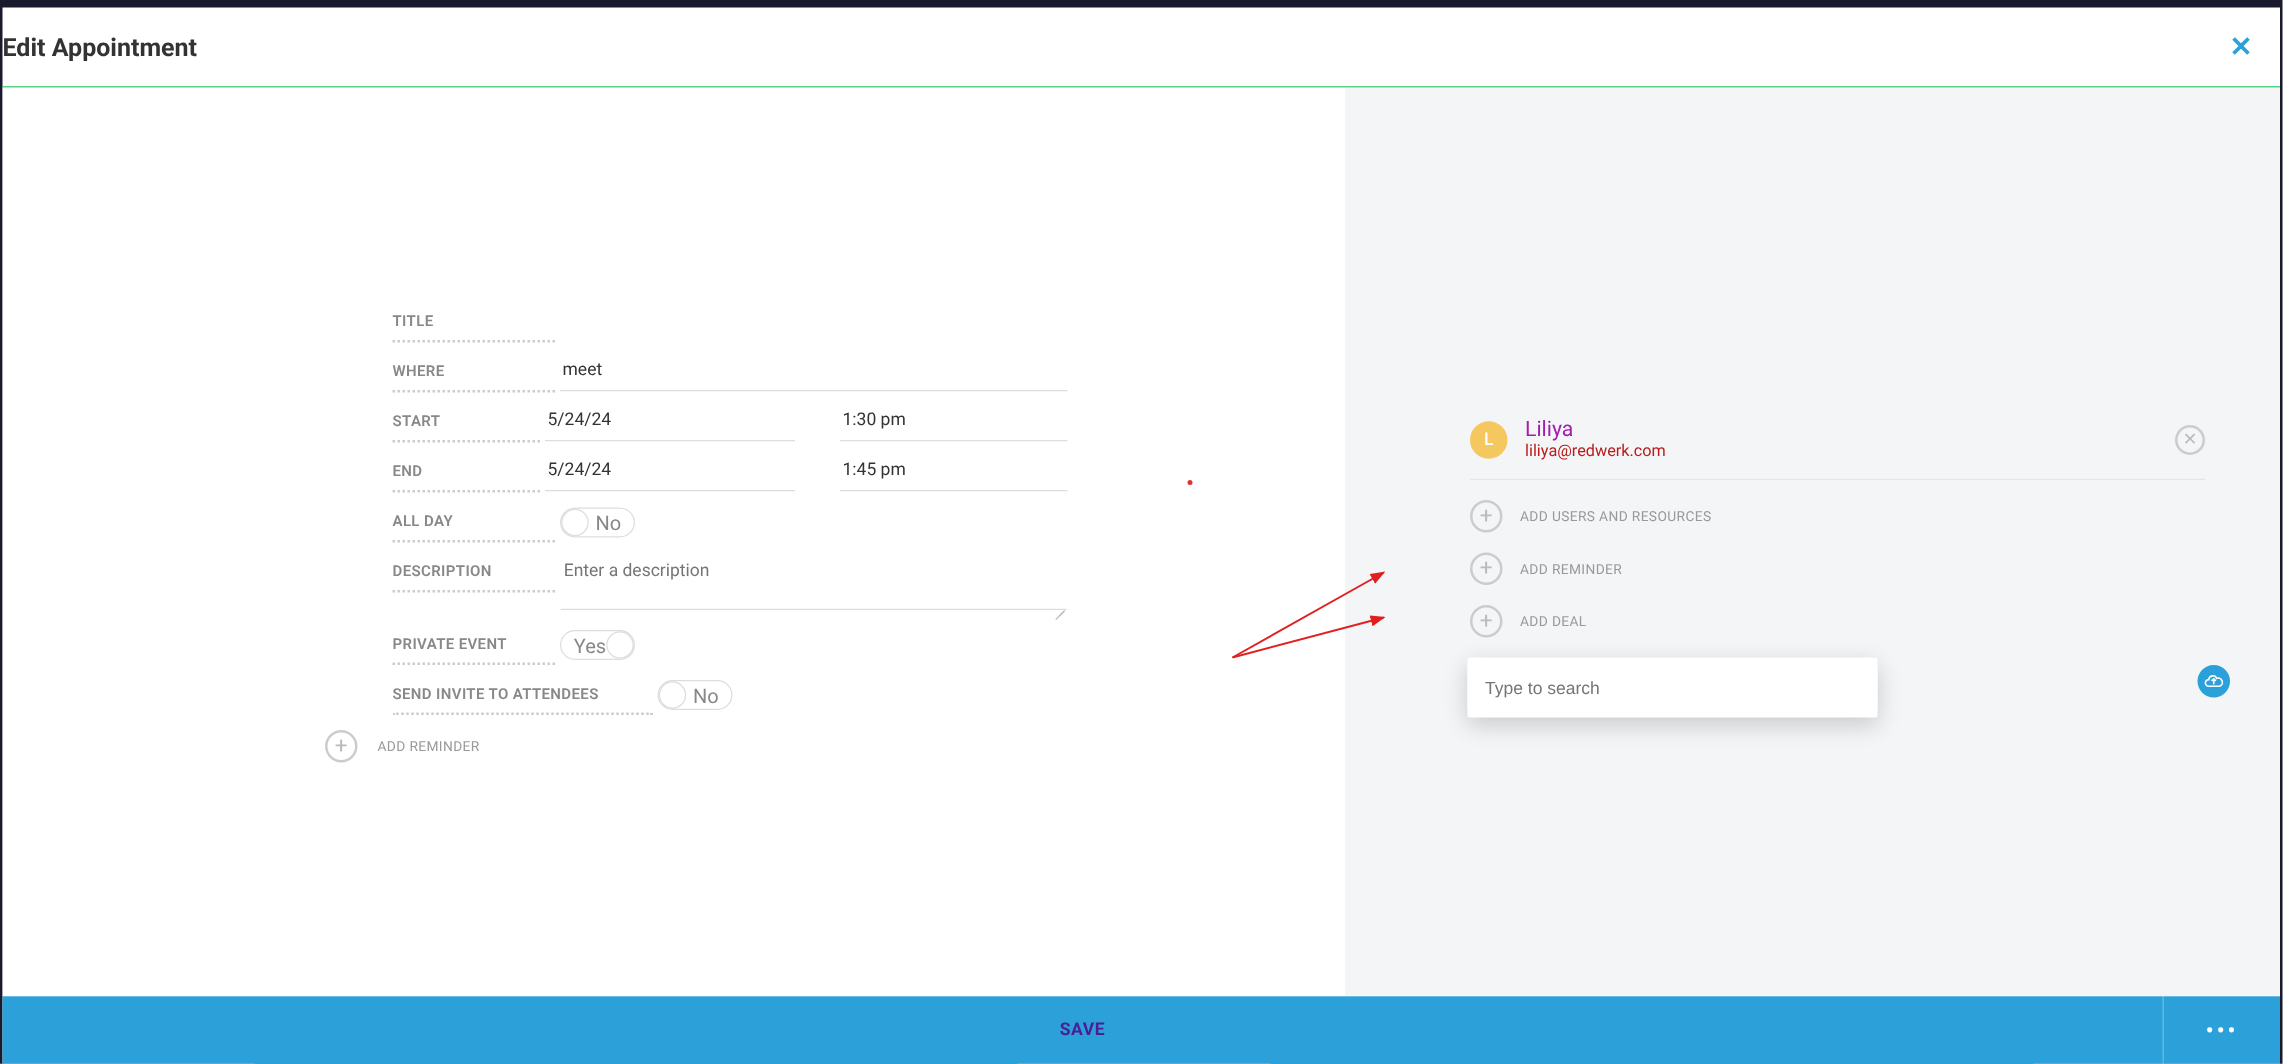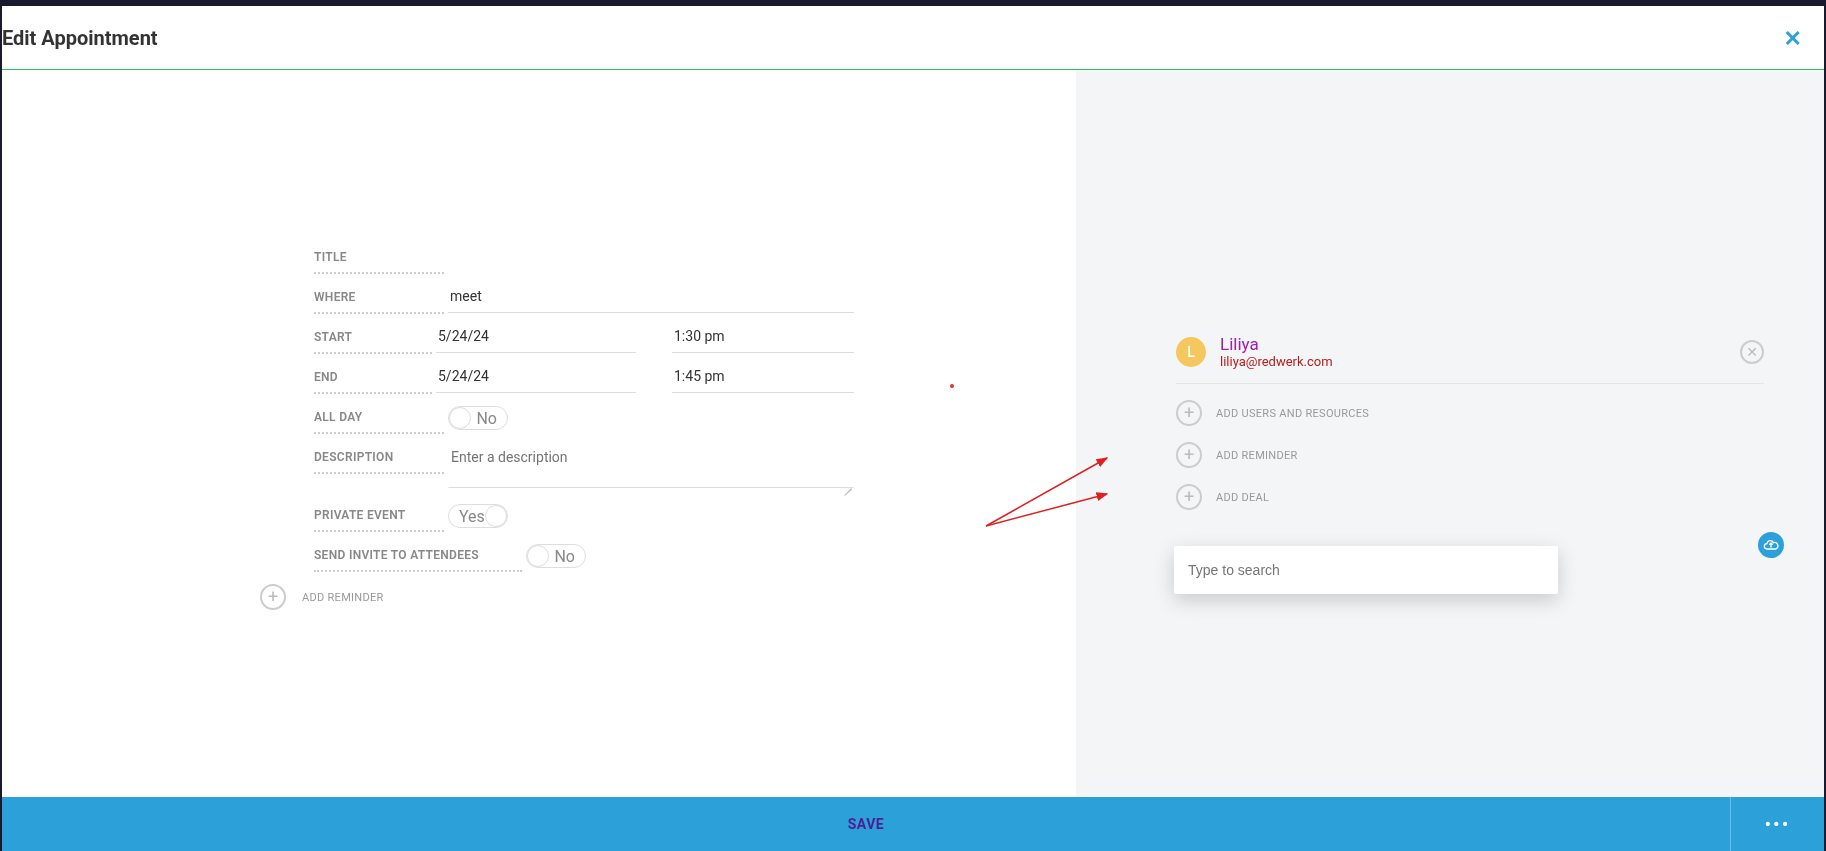--- a/index.html
+++ b/index.html
@@ -226,22 +226,22 @@
     display: flex;
     align-items: center;
     gap: 14px;
     margin-left: 60px;
     margin-top: 16px;
     cursor: pointer;
   }
   .search-popup {
     position: absolute;
     left: 98px;
-    width: 384px;
-    top: 476px;
+    width: 328px;
+    top: 456px;
     background: #fff;
     border-radius: 2px;
     box-shadow: 0 6px 20px rgba(0,0,0,0.18);
     padding: 6px 0;
   }
   .search-input {
     border: none;
     outline: none;
     width: 100%;
     padding: 10px 14px;

